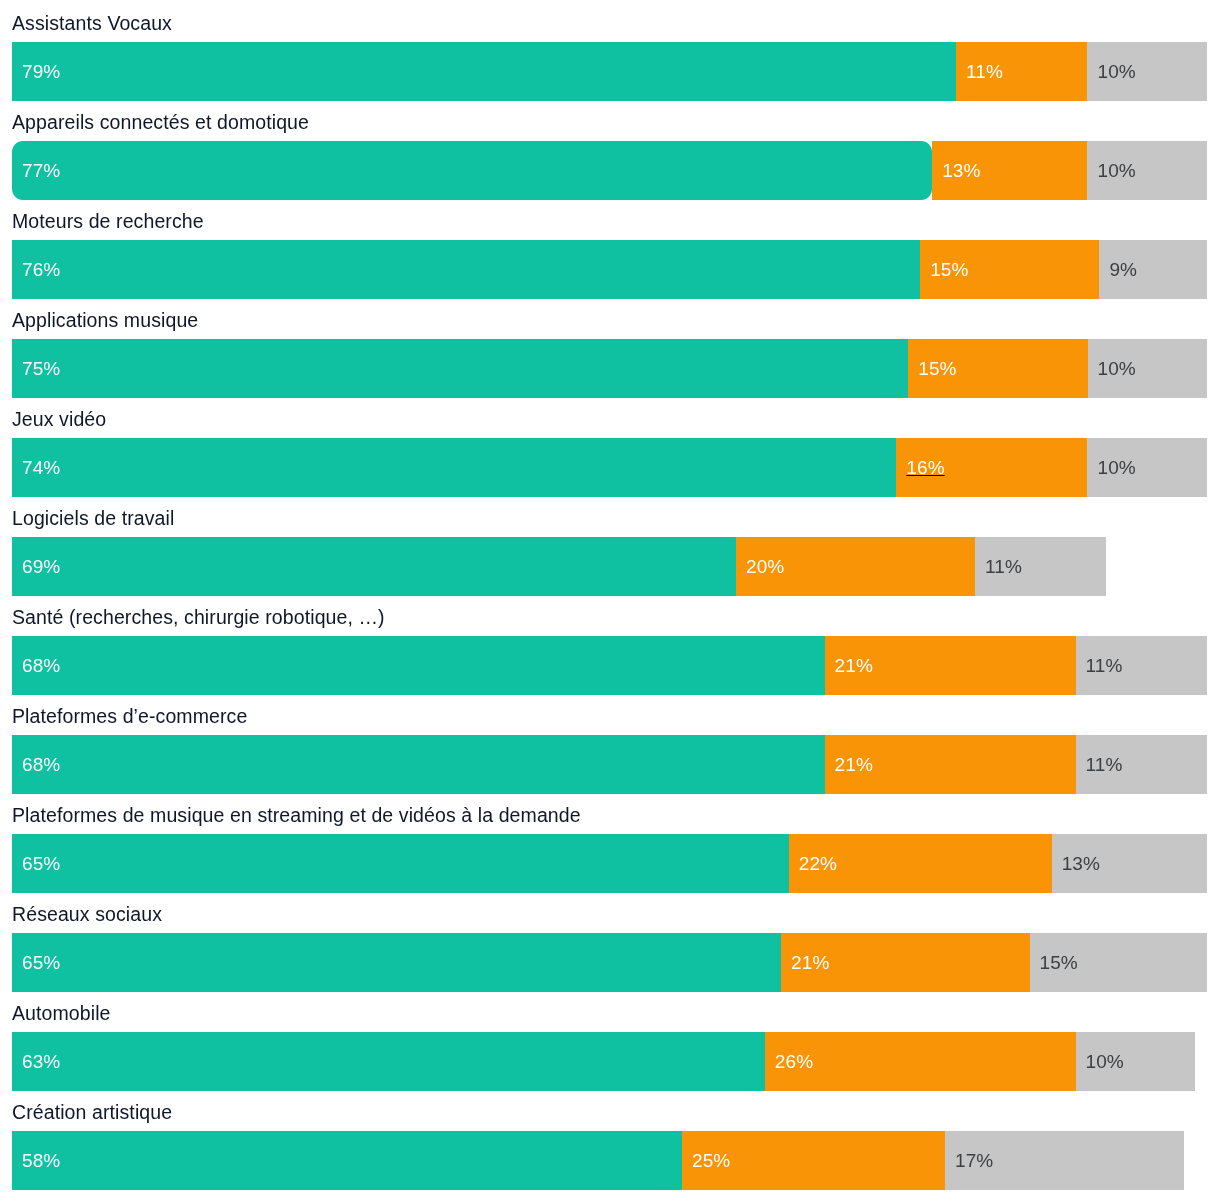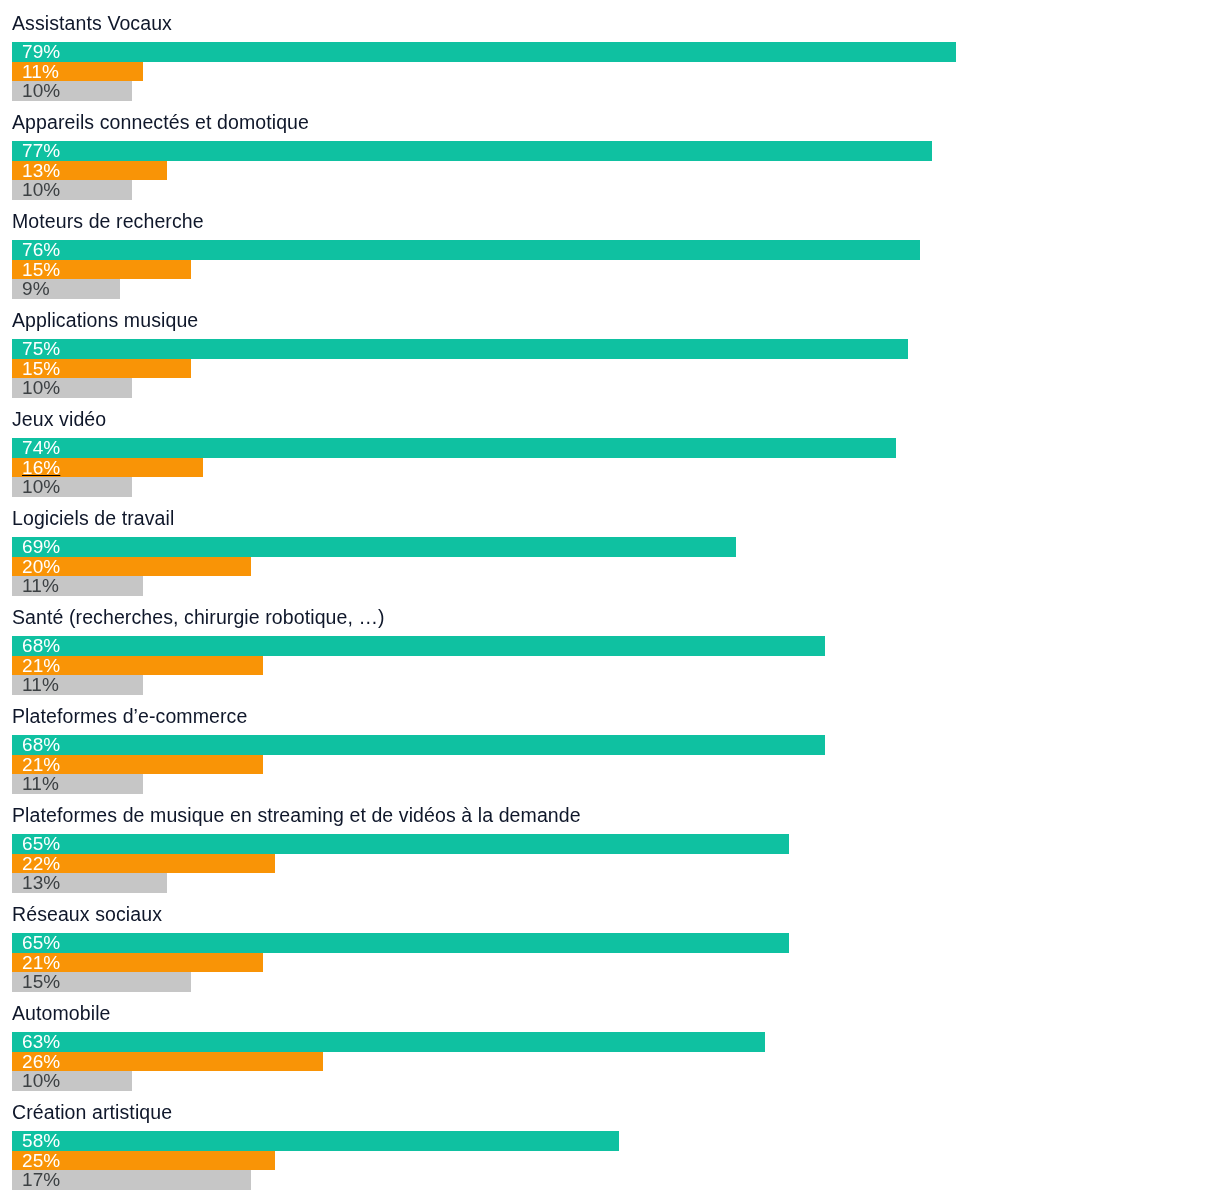--- a/index.html
+++ b/index.html
@@ -34,21 +34,20 @@
     white-space: nowrap;
     letter-spacing: 0.1px;
   }
   .bar-track {
     position: absolute;
     left: 12px;
     top: 42px;
     height: 59px;
     width: 1195px;
     display: flex;
-    flex-direction: column;
     align-items: stretch;
   }
   .seg {
     position: relative;
     height: 59px;
     display: flex;
     align-items: center;
     overflow: hidden;
   }
   .seg-label {
@@ -78,21 +77,21 @@
           <span class="seg-label">11%</span>
         </div>
         <div class="seg seg-no" style="width: 119.5px;">
           <span class="seg-label">10%</span>
         </div>
       </div>
     </div>
     <div class="bar-row">
       <div class="row-label">Appareils connectés et domotique</div>
       <div class="bar-track">
-        <div class="seg seg-yes" style="width: 920.15px;">
+        <div class="seg seg-yes" style="width: 920.15px; border-radius: 11px;">
           <span class="seg-label">77%</span>
         </div>
         <div class="seg seg-maybe" style="width: 155.35px;">
           <span class="seg-label">13%</span>
         </div>
         <div class="seg seg-no" style="width: 119.5px;">
           <span class="seg-label">10%</span>
         </div>
       </div>
     </div>
@@ -218,21 +217,21 @@
           <span class="seg-label">26%</span>
         </div>
         <div class="seg seg-no" style="width: 119.5px;">
           <span class="seg-label">10%</span>
         </div>
       </div>
     </div>
     <div class="bar-row">
       <div class="row-label">Création artistique</div>
       <div class="bar-track">
-        <div class="seg seg-yes" style="width: 607px;">
+        <div class="seg seg-yes" style="width: 670px;">
           <span class="seg-label">58%</span>
         </div>
         <div class="seg seg-maybe" style="width: 263px;">
           <span class="seg-label">25%</span>
         </div>
         <div class="seg seg-no" style="width: 239px;">
           <span class="seg-label">17%</span>
         </div>
       </div>
     </div>

